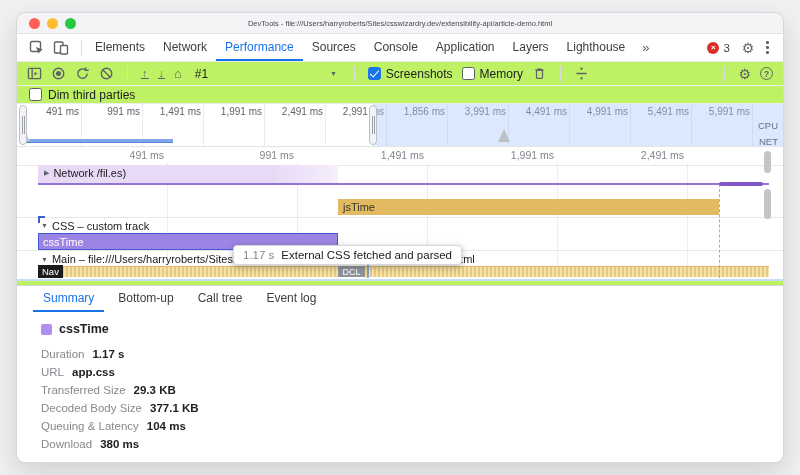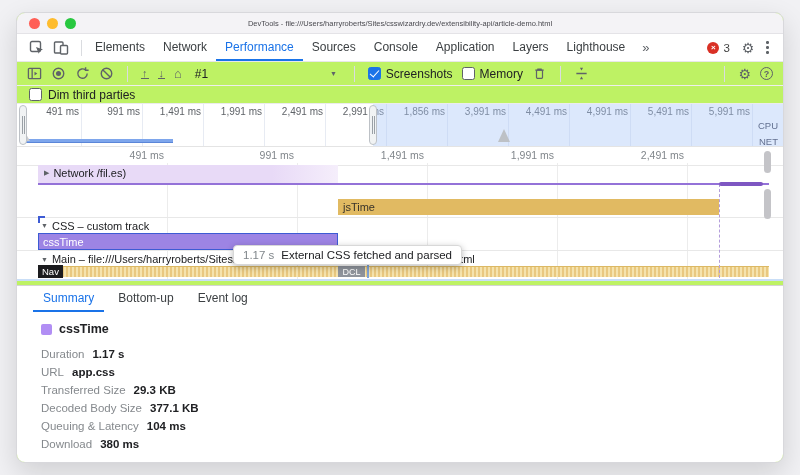--- a/index.html
+++ b/index.html
@@ -328,20 +328,21 @@
       <span class="dur">1.17 s</span>
       <span class="txt">External CSS fetched and parsed</span>
     </div>
   </div>
 
   <div class="summary">
     <div id="summary-tabs" class="sum-tabs">
 
     <div class="sum-tab tab active">Summary</div>
         <div class="sum-tab tab">Bottom-up</div>
+        <div class="sum-tab tab">Call tree</div>
         <div class="sum-tab tab">Event log</div>
       </div>
     <div class="legend">
       <span class="sq"></span>
       <span>cssTime</span>
     </div>
     <div class="sum-rows">
 
         <div class="sum-row">
           <span class="lbl">Duration</span>

